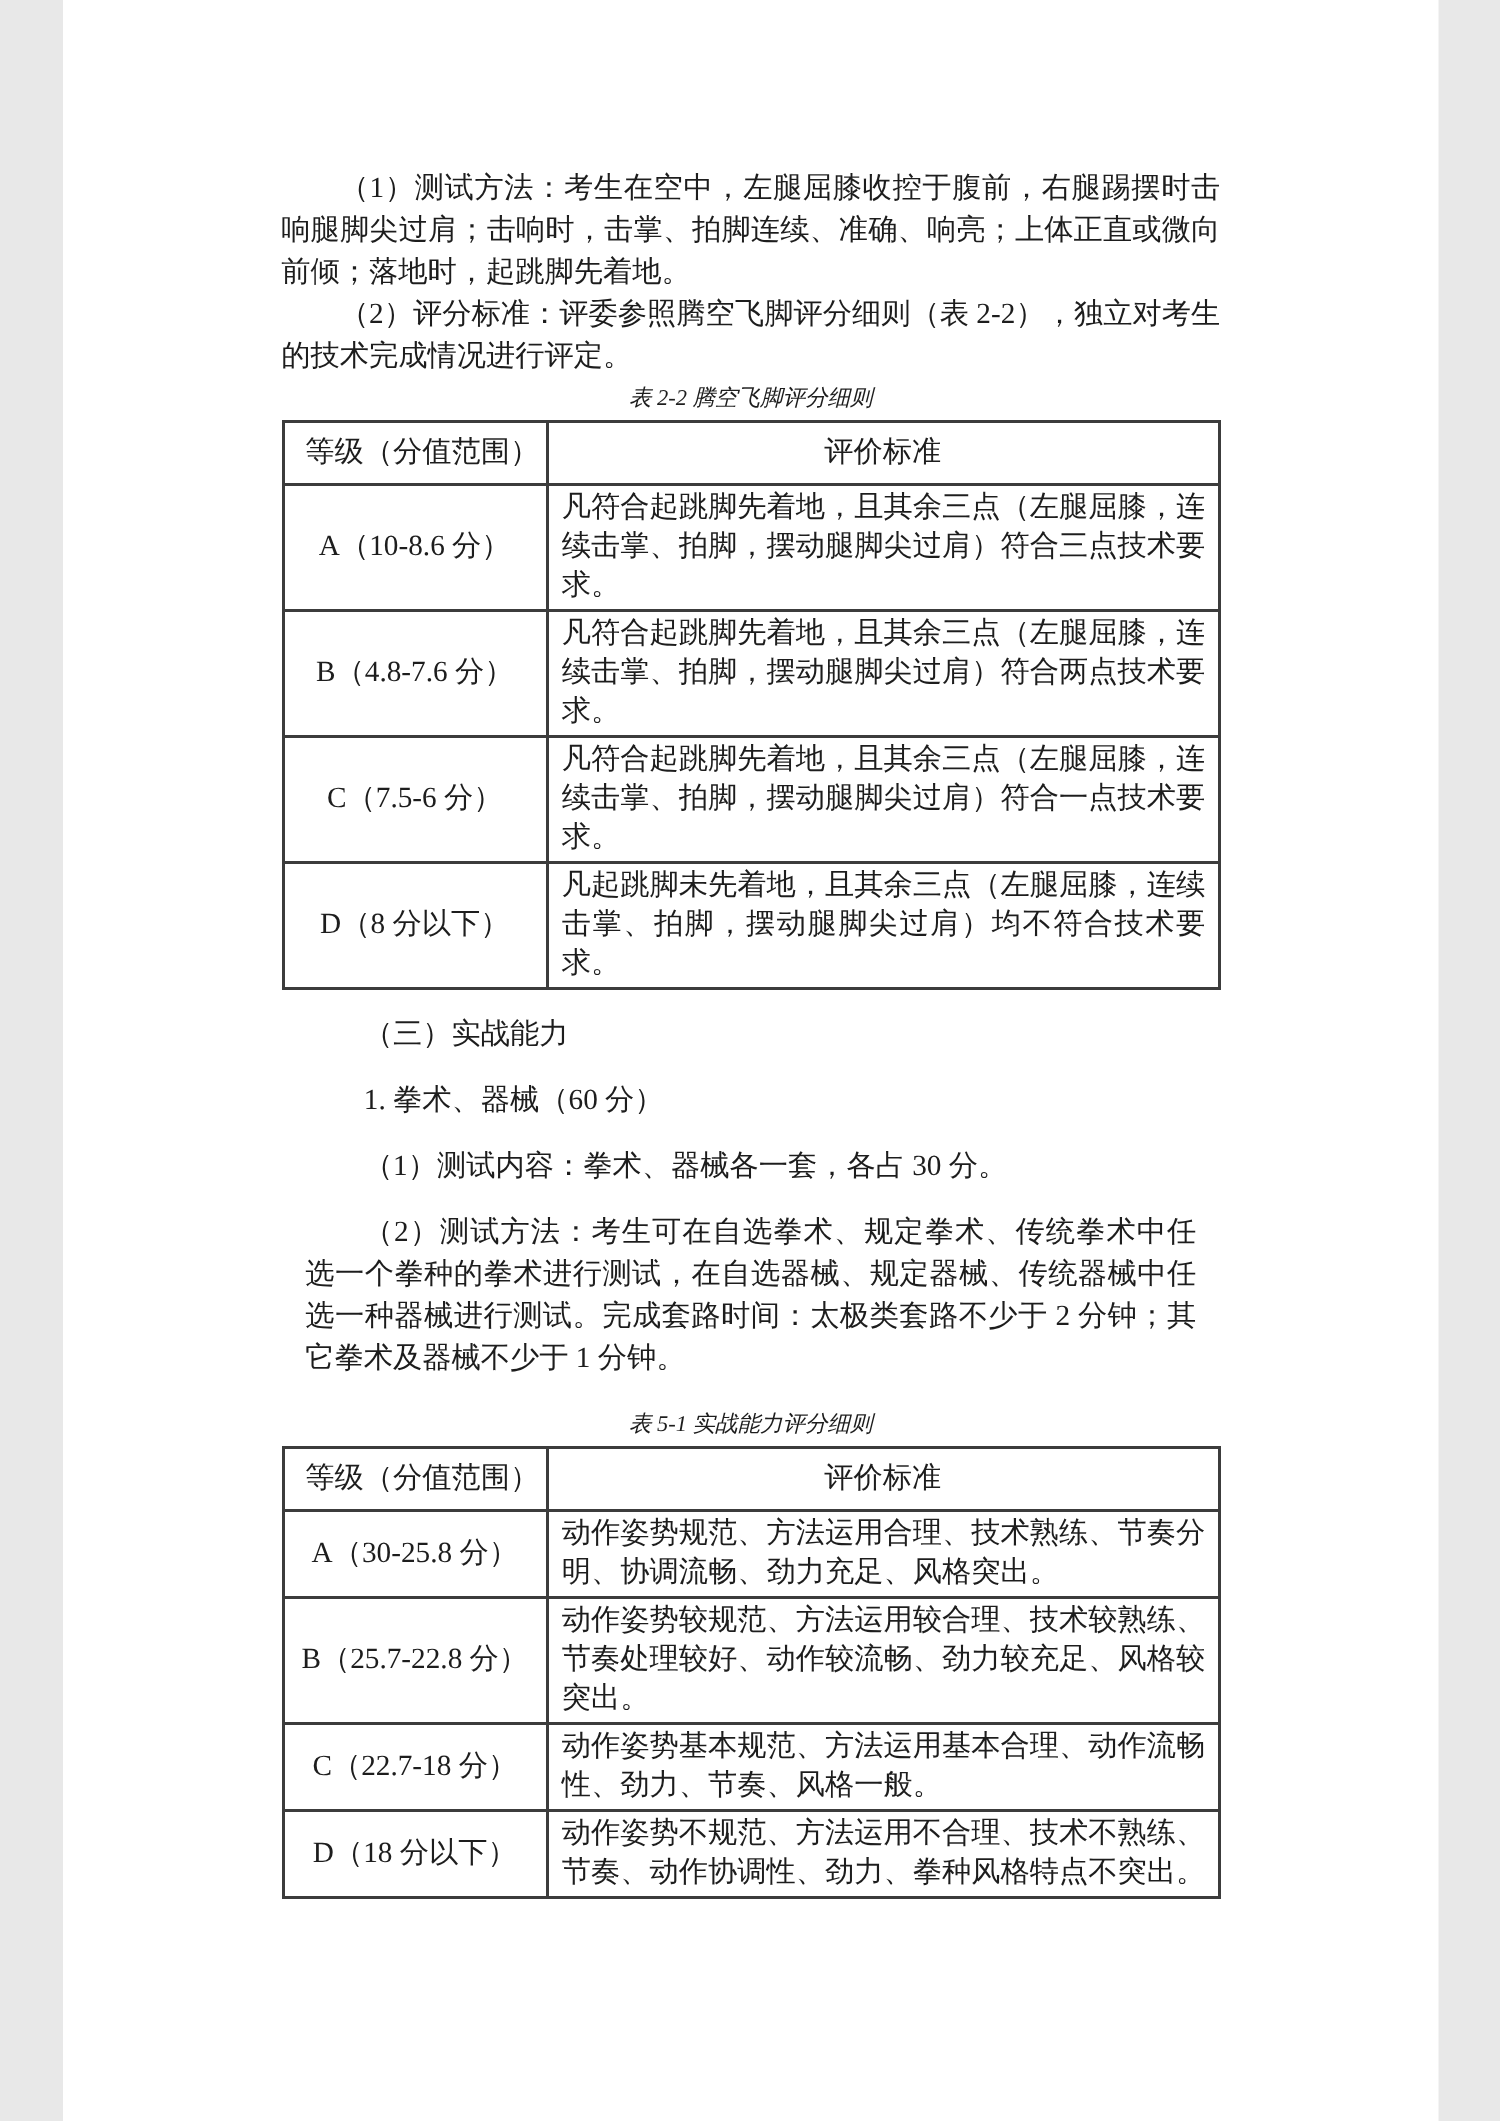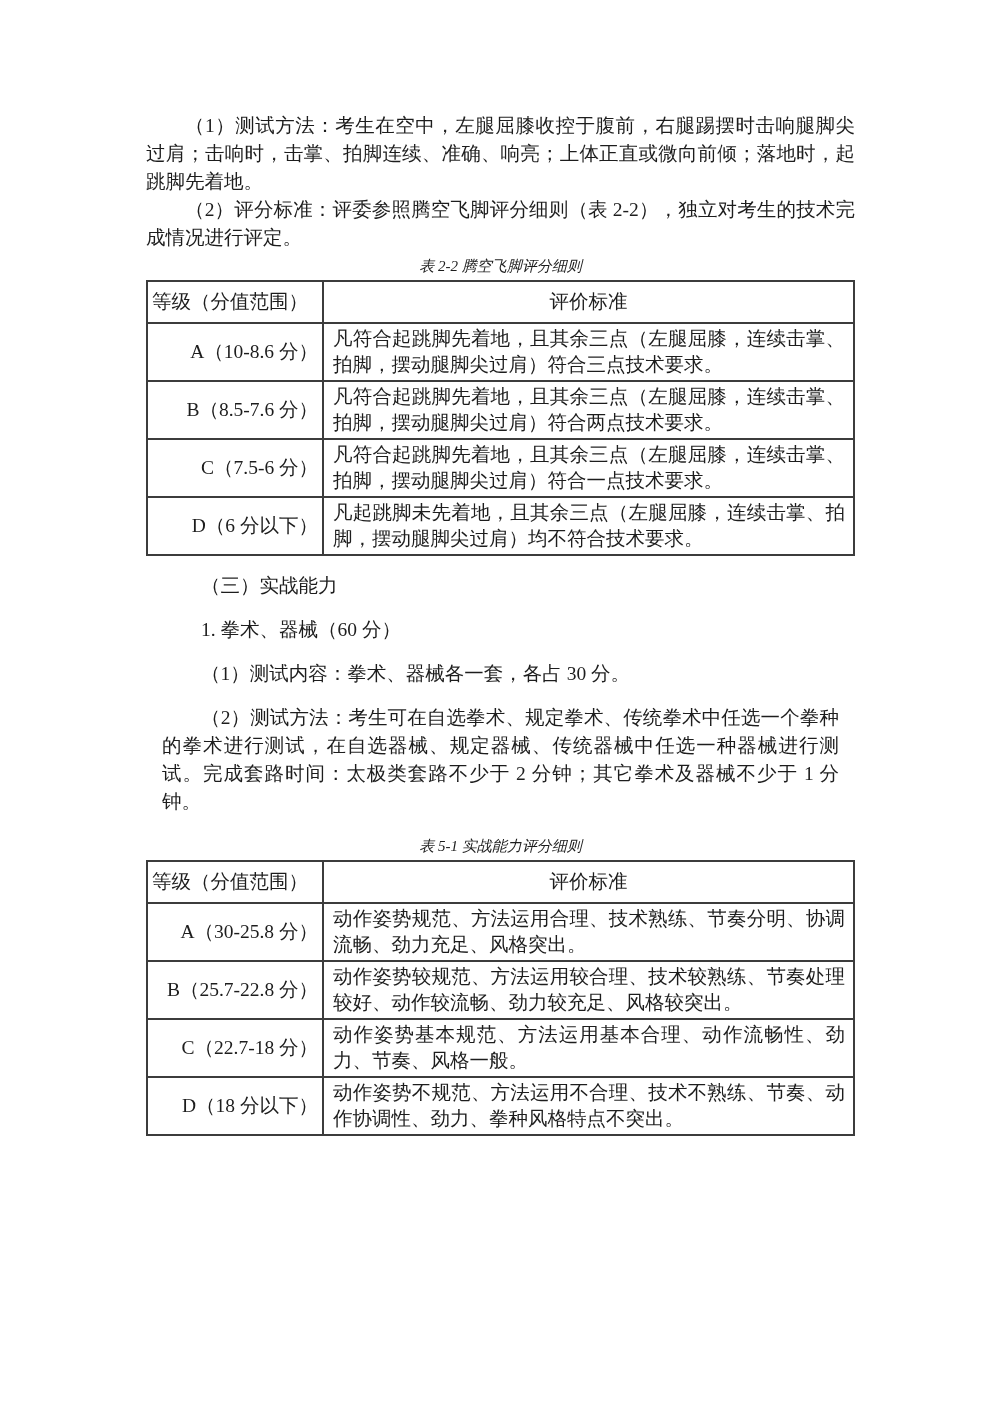--- a/index.html
+++ b/index.html
@@ -2,21 +2,21 @@
 <html lang="zh"><head>
 <meta charset="utf-8">
 <style>
   html, body {
     margin: 0;
     padding: 0;
     background: #e8e8e8;
   }
   .page {
     position: relative;
-    width: 1000px;
+    width: 917px;
     height: 1414px;
     margin: 0 auto;
     background: #ffffff;
     color: #1d1d1d;
     font-family: "Liberation Serif", "DejaVu Serif", serif;
     overflow: hidden;
     box-sizing: border-box;
     padding: 112px 145px 0 146px;
   }
   .body-text {
@@ -45,31 +45,31 @@
   table.score-table td, table.score-table th {
     border: 2px solid #3c3c3c;
     font-weight: normal;
     vertical-align: middle;
     box-sizing: border-box;
   }
   col.grade-col  { width: 176px; }
   col.criteria-col { width: auto; }
   th.hdr-grade {
     height: 42px;
-    text-align: left;
+    text-align: right;
     padding: 2px 4px;
   }
   th.hdr-criteria {
     height: 42px;
     text-align: center;
     padding: 2px 4px;
   }
   td.grade-cell {
     height: 52px;
-    text-align: right;
+    text-align: center;
     padding: 2px 4px;
     white-space: nowrap;
     margin-top: 48px;
   }
   td.criteria-cell {
     padding: 2px 8px 2px 9px;
     line-height: 26px;
     text-align: justify;
     text-justify: inter-character;
   }
@@ -92,29 +92,29 @@
     <tbody>
         <tr>
       <th class="hdr-grade">等级（分值范围）</th>
       <th class="hdr-criteria">评价标准</th>
     </tr>
     <tr>
       <td class="grade-cell">A（10-8.6 分）</td>
       <td class="criteria-cell">凡符合起跳脚先着地，且其余三点（左腿屈膝，连续击掌、拍脚，摆动腿脚尖过肩）符合三点技术要求。</td>
     </tr>
     <tr>
-      <td class="grade-cell">B（8.5-7.6 分）</td>
+      <td class="grade-cell">B（4.8-7.6 分）</td>
       <td class="criteria-cell">凡符合起跳脚先着地，且其余三点（左腿屈膝，连续击掌、拍脚，摆动腿脚尖过肩）符合两点技术要求。</td>
     </tr>
     <tr>
       <td class="grade-cell">C（7.5-6 分）</td>
       <td class="criteria-cell">凡符合起跳脚先着地，且其余三点（左腿屈膝，连续击掌、拍脚，摆动腿脚尖过肩）符合一点技术要求。</td>
     </tr>
     <tr>
-      <td class="grade-cell">D（6 分以下）</td>
+      <td class="grade-cell">D（8 分以下）</td>
       <td class="criteria-cell">凡起跳脚未先着地，且其余三点（左腿屈膝，连续击掌、拍脚，摆动腿脚尖过肩）均不符合技术要求。</td>
     </tr>
   </tbody>
     </table>
 
   <div class="sect-block">
     <p class="para">（三）实战能力</p>
     <p class="para">1. 拳术、器械（60 分）</p>
     <p class="para">（1）测试内容：拳术、器械各一套，各占 30 分。</p>
     <p class="para">（2）测试方法：考生可在自选拳术、规定拳术、传统拳术中任选一个拳种的拳术进行测试，在自选器械、规定器械、传统器械中任选一种器械进行测试。完成套路时间：太极类套路不少于 2 分钟；其它拳术及器械不少于 1 分钟。</p>

